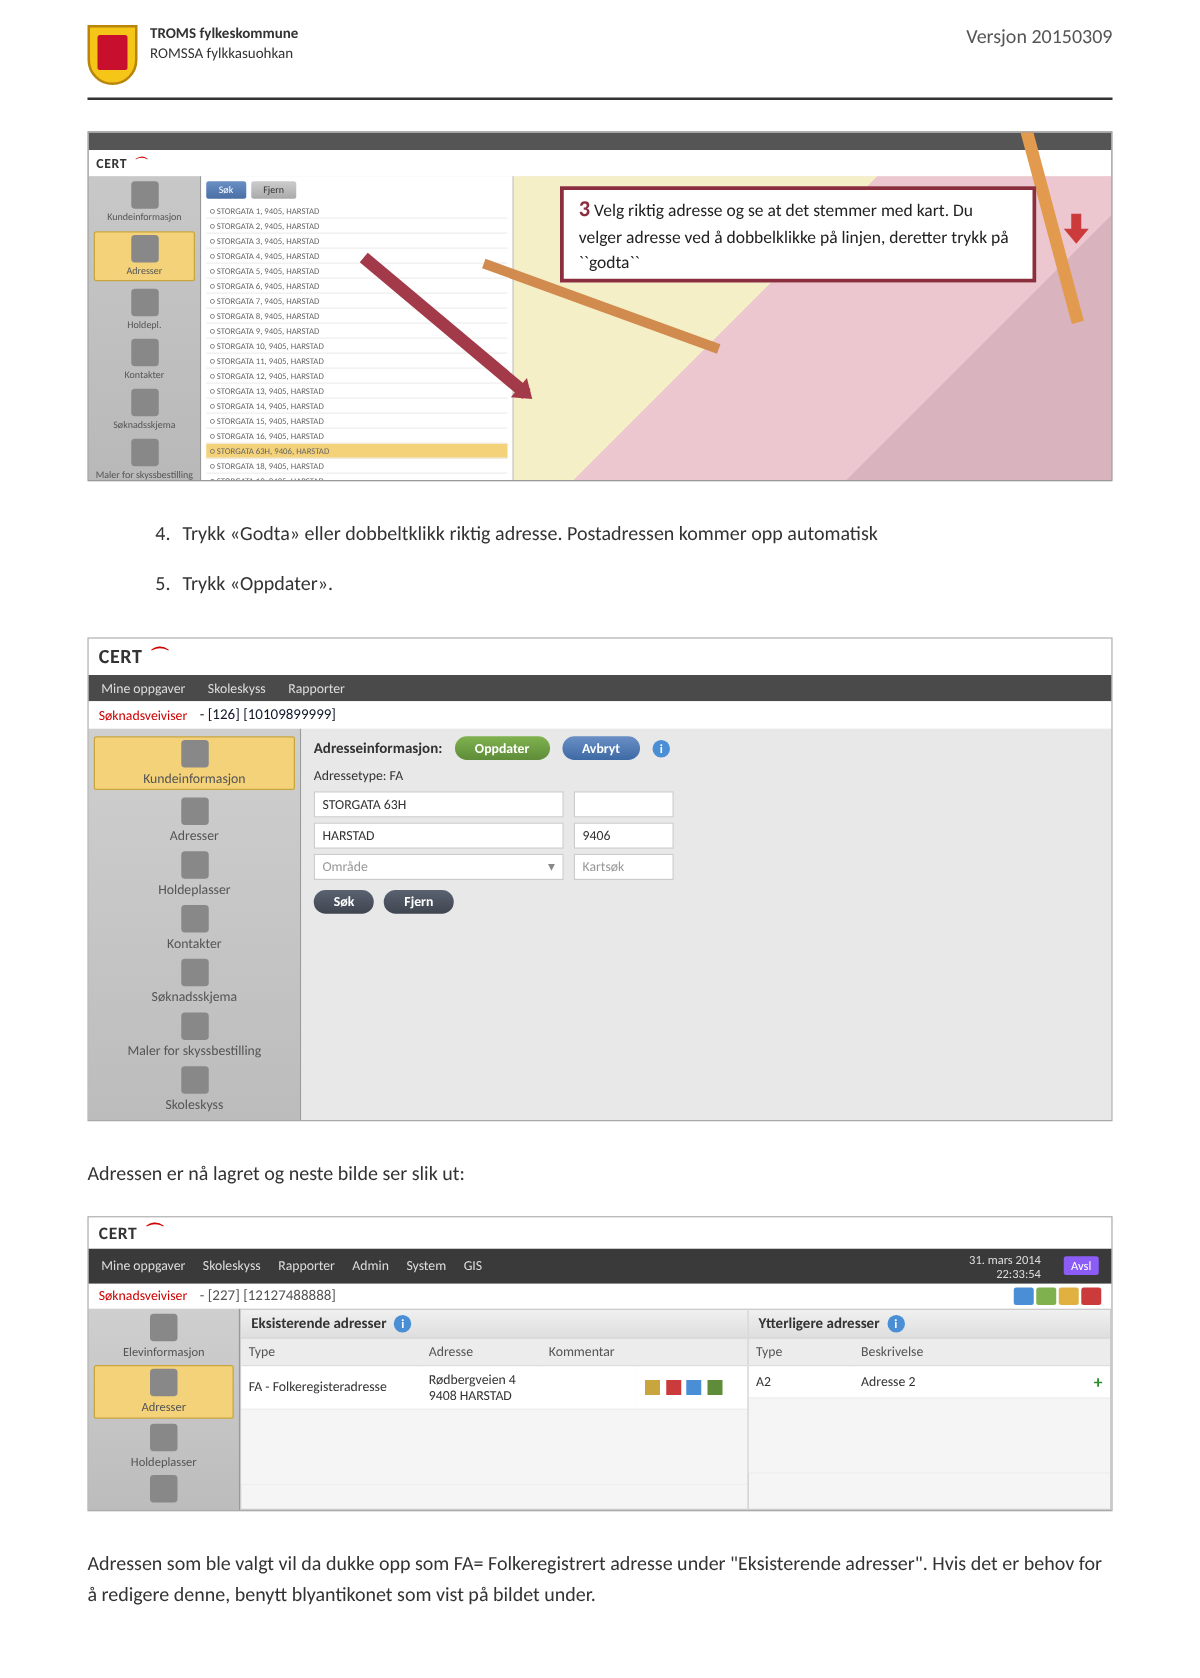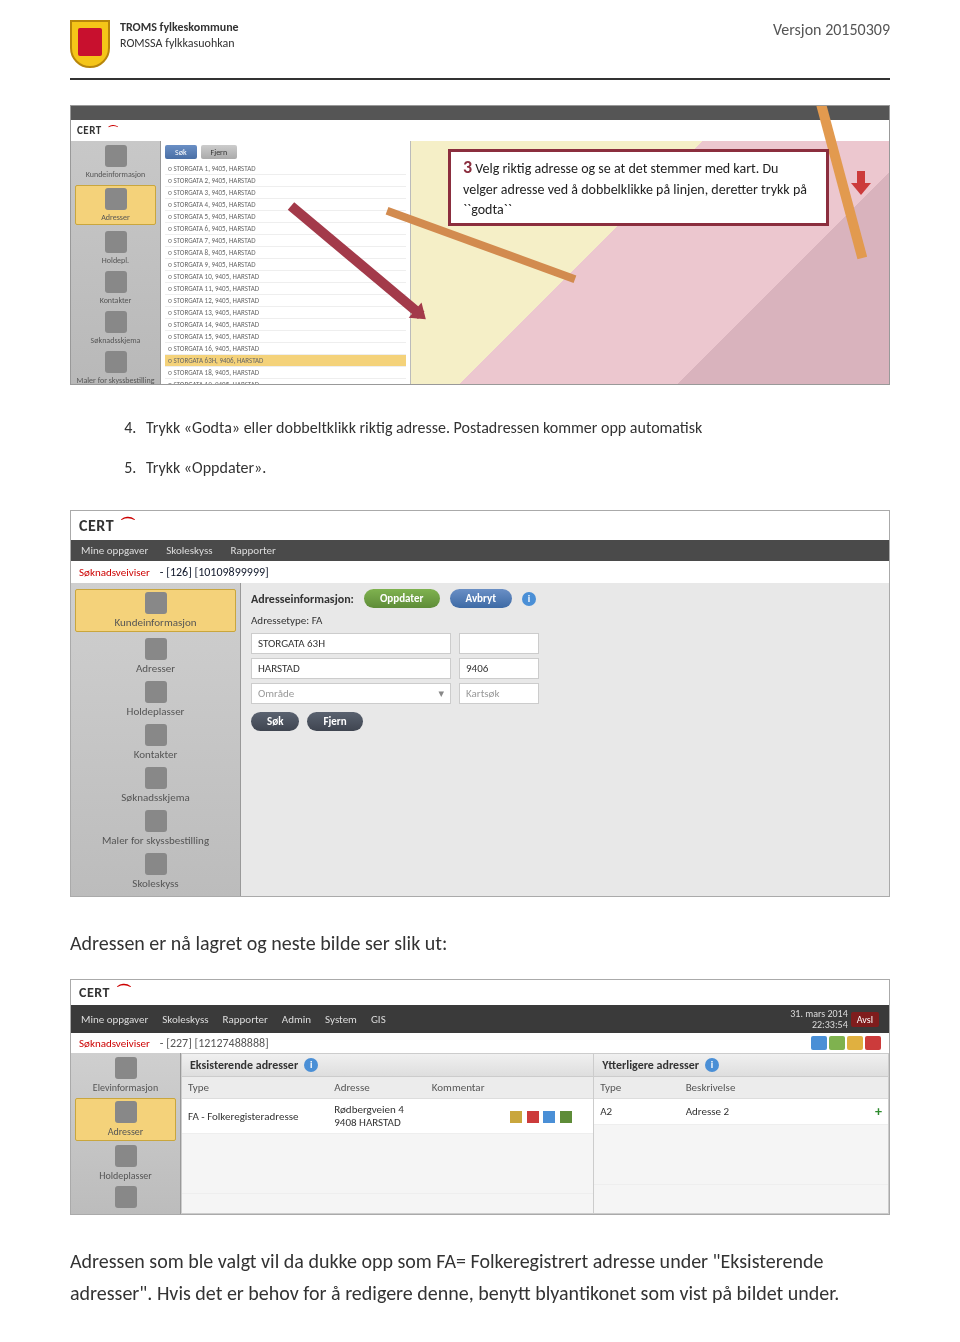--- a/index.html
+++ b/index.html
@@ -178,49 +178,49 @@
   .pill-blue  { background: linear-gradient(#6a8fc5,#3d6aa5); }
   .pill-dark  { background: linear-gradient(#5a6270,#3f4550); }
   .info-icon { display:inline-block; width:14px; height:14px; border-radius:50%; background:#4a8fd6; color:#fff; font-size:10px; text-align:center; line-height:14px; font-weight:bold;}
   .field-row { display: flex; gap: 8px; margin-bottom: 4px; }
   .field { background:#fff; border:1px solid #ccc; padding:3px 6px; font-size:11px; min-width: 200px; color:#333;}
   .field.small { min-width: 80px; }
   .field.dim { color:#999; }
   .dd::after { content:" ▾"; color:#888; float:right; }
   .btn-row { display:flex; gap:8px; margin-top:8px;}
 
-  .para { font-size: 20px; line-height: 1.6; margin: 0 0 20px 0; color:#333;}
+  .para { font-size: 16px; line-height: 1.6; margin: 0 0 20px 0; color:#333;}
 
   
   .shot3 {
     width: 100%;
     border: 1px solid #aaa;
     margin-bottom: 30px;
     background: #e8e8e8;
   }
   .shot3-topbar {
     background: #3a3a3a; color: #ddd; font-size: 11px;
     display: flex; align-items: center; padding: 3px 10px;
   }
   .shot3-topbar .menus { display:flex; gap:14px; }
   .shot3-topbar .right { margin-left:auto; text-align:right; font-size:10px; line-height:1.1;}
-  .shot3-topbar .avsl { background:#7f1d1d; color:#fff; padding:1px 6px; margin-left:3px; border-radius:2px; font-size:10px;}
+  .shot3-topbar .avsl { background:#8b5cf6; color:#fff; padding:1px 6px; margin-left:18px; border-radius:2px; font-size:10px;}
   .shot3-sub {
     background:#fff; display:flex; align-items:center; gap:10px;
     padding: 3px 8px; font-size:12px;
   }
   .mini-icons { margin-left:auto; display:flex; gap:2px;}
   .mini-icons span { width:16px; height:14px; border-radius:2px; display:inline-block;}
   .mi-b { background:#4a8fd6;}
   .mi-g { background:#7fb24f;}
   .mi-y { background:#e0b040;}
   .mi-r { background:#cc3b3b;}
   .shot3-body { display:flex; }
   .shot3-sidebar {
-    width: 110px; background: linear-gradient(#cfcfcf,#bcbcbc);
+    width: 121px; background: linear-gradient(#cfcfcf,#bcbcbc);
     padding:4px; display:flex; flex-direction:column; gap:4px;
     font-size:10px; color:#555; align-items:center; border-right:1px solid #999;
   }
   .shot3-content { flex:1; display:flex; }
   .panel { background:#f5f5f5; border:1px solid #ccc; }
   .panel-left { flex: 1.4; border-right:none;}
   .panel-right { flex: 1; }
   .panel-head {
     background: linear-gradient(#f0f0f0,#dedede);
     padding:4px 8px; font-size:12px; font-weight:bold;

